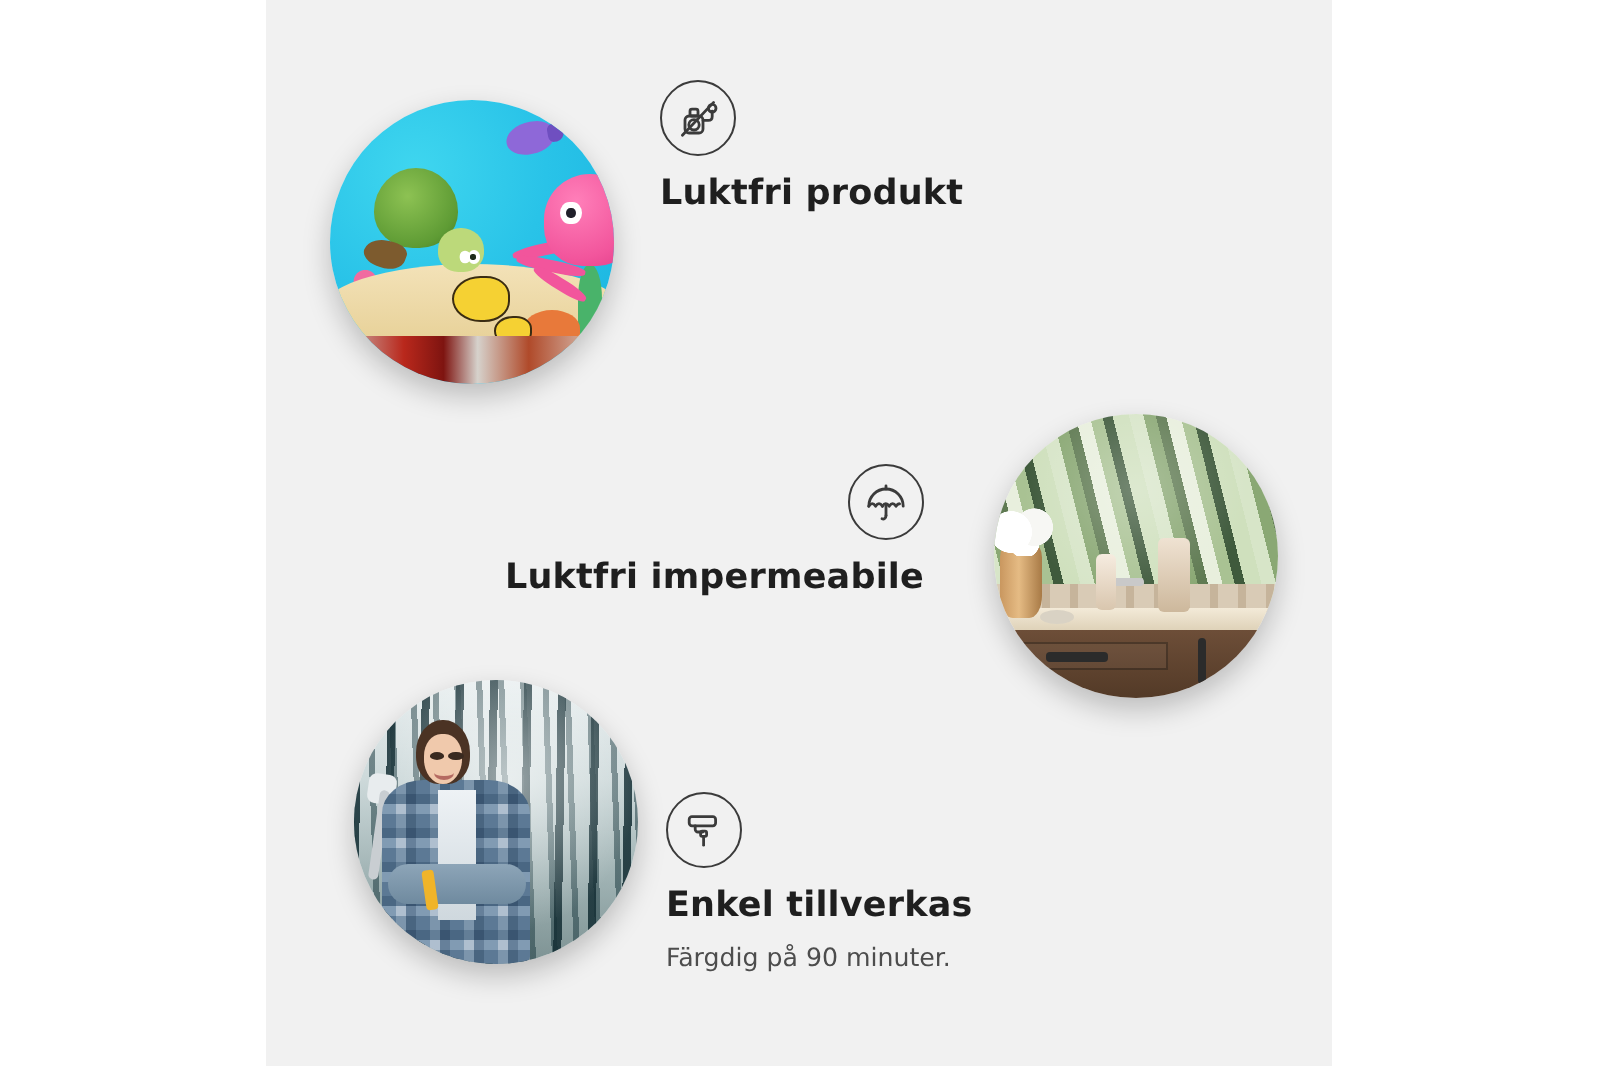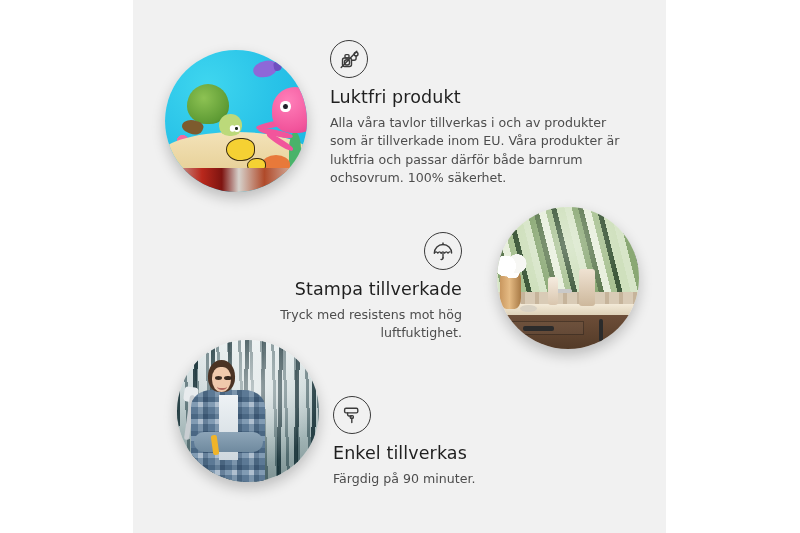--- a/index.html
+++ b/index.html
@@ -229,21 +229,21 @@
   }
 
   
   .feature{position:absolute;}
   .ficon{
     width:36px;height:36px;border-radius:50%;
     border:1.6px solid #3b3b3b;display:flex;align-items:center;justify-content:center;
   }
   .ficon svg{display:block;}
   .ftitle{
-    font-size:17.5px;font-weight:400;color:#1f1f1f;
+    font-size:17.5px;font-weight:700;color:#1f1f1f;
     letter-spacing:.1px;margin:9px 0 6px 0;line-height:1.2;
   }
   .fdesc{font-size:12.6px;color:#4d4d4d;line-height:1.45;}
 
   #feature-odour{left:330px;top:40px;width:300px;text-align:left;}
   #feature-odour .ficon{margin-left:0;}
 
   #feature-water{left:218px;top:232px;width:244px;text-align:right;}
   #feature-water .ficon{margin-left:auto;}
 
@@ -330,36 +330,34 @@
       <svg width="26" height="26" viewBox="0 0 26 26" fill="none" stroke="#3b3b3b" stroke-width="1.4" stroke-linecap="round" stroke-linejoin="round">
         <rect x="6.5" y="12" width="9" height="8.5" rx="2"></rect>
         <rect x="9" y="8.6" width="4" height="3.4" rx="1"></rect>
         <path d="M15.5 14.2h2.6c1.2 0 2-.8 2-2V9.6"></path>
         <circle cx="20.1" cy="8.1" r="1.9"></circle>
         <circle cx="11" cy="16.4" r="2.6"></circle>
         <line x1="5.2" y1="21.6" x2="20.8" y2="5.2"></line>
       </svg>
     </div>
     <div class="ftitle">Luktfri produkt</div>
-    <div class="fdesc">Alla våra tavlor tillverkas i och av produkter som är tillverkade inom EU. Våra produkter är luktfria och passar därför både barnrum ochsovrum. 100% säkerhet.</div>
   </div>
 
   <div class="feature" id="feature-water">
     <div class="ficon">
       <svg width="26" height="26" viewBox="0 0 26 26" fill="none" stroke="#3b3b3b" stroke-width="1.4" stroke-linecap="round" stroke-linejoin="round">
         <path d="M4.4 15.1a8.6 8.6 0 0 1 17.2 0"></path>
         <path d="M4.4 15.1c1.1-1.7 2.3-1.7 3.4 0 1.1-1.7 2.3-1.7 3.4 0"></path>
         <path d="M11.2 15.1c1.1-1.7 2.3-1.7 3.4 0 1.1-1.7 2.3-1.7 3.4 0 .6-.9 1.2-1.3 1.8-1.2"></path>
         <line x1="13" y1="15.1" x2="13" y2="19.8"></line>
         <path d="M13 19.8c0 1.3-1 2-2 1.6"></path>
         <line x1="13" y1="6.5" x2="13" y2="5"></line>
       </svg>
     </div>
-    <div class="ftitle">Stampa tillverkade</div>
-    <div class="fdesc">Tryck med resistens mot hög luftfuktighet.</div>
+    <div class="ftitle">Luktfri impermeabile</div>
   </div>
 
   <div class="feature" id="feature-mount">
     <div class="ficon">
       <svg width="26" height="26" viewBox="0 0 26 26" fill="none" stroke="#3b3b3b" stroke-width="1.4" stroke-linecap="round" stroke-linejoin="round">
         <rect x="5.6" y="6.3" width="13.2" height="4.6" rx="1.4"></rect>
         <path d="M8.6 10.9v1.7a1.4 1.4 0 0 0 1.4 1.4h2.4"></path>
         <rect x="11.3" y="13.6" width="3" height="2.6" rx=".8"></rect>
         <line x1="12.8" y1="16.2" x2="12.8" y2="20.6"></line>
       </svg>

